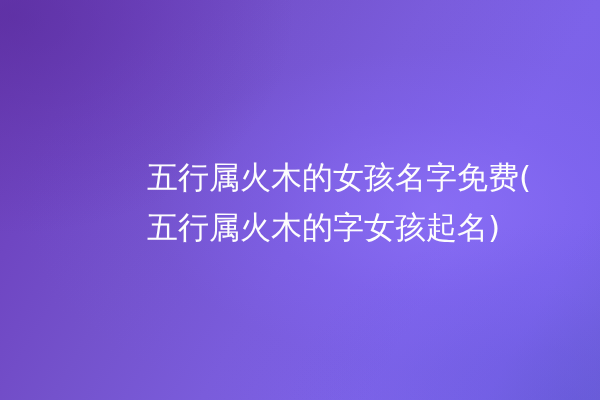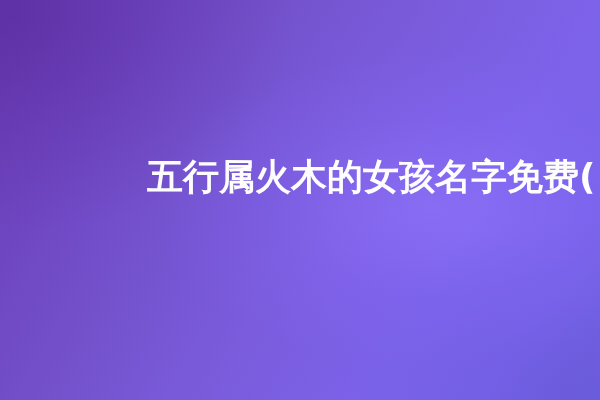--- a/index.html
+++ b/index.html
@@ -65,35 +65,36 @@
   #title-block {
     position: absolute;
     left: 147px;
     top: 152px;
     width: 420px;
     z-index: 3;
   }
 
   .title-line {
     font-family: "DejaVu Sans", "Liberation Sans", sans-serif;
-    font-weight: 700;
-    font-size: 36px;
+    font-weight: 400;
+    font-size: 31px;
     line-height: 50px;
     color: #fdfdfd;
     letter-spacing: 0px;
     white-space: nowrap;
     -webkit-font-smoothing: antialiased;
   }
 </style>
 </head>
 <body>
 
 <div id="banner">
 
   <div class="bloom"></div>
   <div class="corner-shade"></div>
   <div class="bottom-wash"></div>
 
   <div id="title-block">
     <div class="title-line">五行属火木的女孩名字免费(</div>
+    <div class="title-line">五行属火木的字女孩起名)</div>
   </div>
 
 </div>
 
 </body></html>

